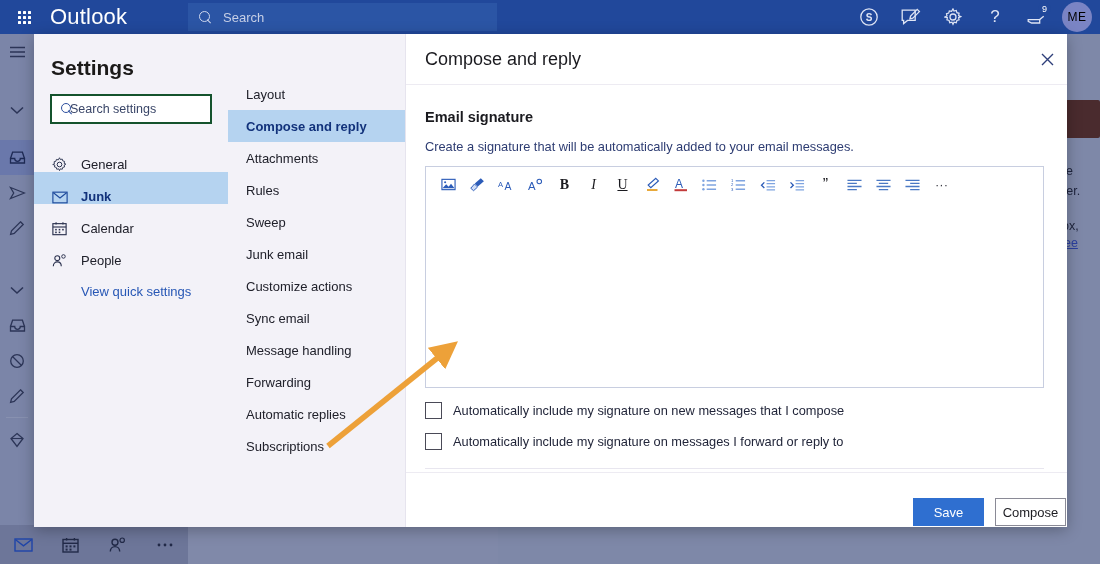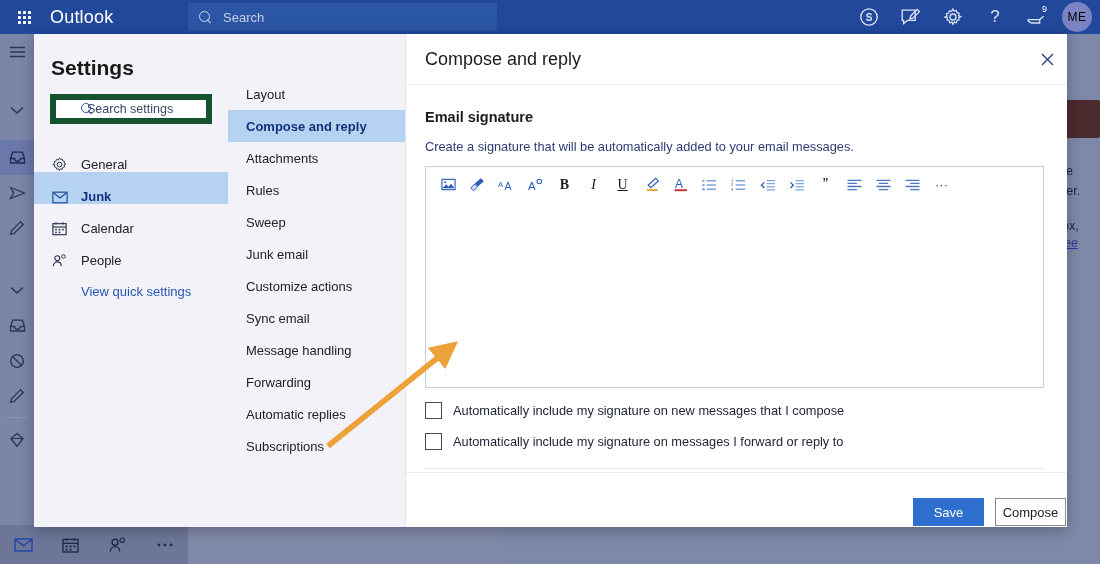--- a/index.html
+++ b/index.html
@@ -18,21 +18,21 @@
   }
   .waffle {
     width: 48px; height: 34px; display: flex; align-items: center; justify-content: center;
   }
   .waffle-grid {
     display: grid; grid-template-columns: repeat(3, 3px); grid-template-rows: repeat(3, 3px);
     gap: 2px;
   }
   .waffle-grid i { width: 3px; height: 3px; background: #ffffff; display: block; border-radius: 0.5px; }
   .brand {
-    color: #ffffff; font-size: 18px; letter-spacing: .2px; margin-left: 2px;
+    color: #ffffff; font-size: 22px; letter-spacing: .2px; margin-left: 2px;
     font-weight: 400;
   }
   .searchbox {
     position: absolute; left: 188px; top: 3px; width: 309px; height: 28px;
     background: #2b55a5; display: flex; align-items: center; padding-left: 10px;
   }
   .searchbox .mag { width: 15px; height: 15px; position: relative; margin-right: 10px; }
   .searchbox .mag::before {
     content: ""; position: absolute; left: 1px; top: 1px; width: 9px; height: 9px;
     border: 1.4px solid #cfd8ee; border-radius: 50%;
@@ -106,22 +106,22 @@
     background: #ffffff; box-shadow: 0 3px 14px rgba(0,0,0,.28);
     display: flex; overflow: hidden;
   }
   .col-left {
     width: 194px; background: #f3f2f8; padding: 14px 0 0 0; flex: none;
   }
   .settings-title {
     font-size: 21px; color: #1b1a19; margin: 8px 0 14px 17px; font-weight: 600;
   }
   .search-settings {
-    margin: 0 16px 16px 16px; height: 30px; border: 6px solid #14532d;
-    background: #fff; display: flex; align-items: center; padding-left: 24px;
+    margin: 0 16px 16px 16px; height: 30px; border: 2px solid #14532d;
+    background: #fff; display: flex; align-items: center; padding-left: 8px;
   }
   .search-settings .mag2 { width: 14px; height: 14px; position: relative; margin-right: 7px; }
   .search-settings .mag2::before {
     content: ""; position: absolute; left: 1px; top: 1px; width: 8px; height: 8px;
     border: 1.4px solid #2d4f9e; border-radius: 50%;
   }
   .search-settings .mag2::after {
     content: ""; position: absolute; left: 8px; top: 8px; width: 5px; height: 1.4px;
     background: #2d4f9e; transform: rotate(45deg); transform-origin: left center;
   }

